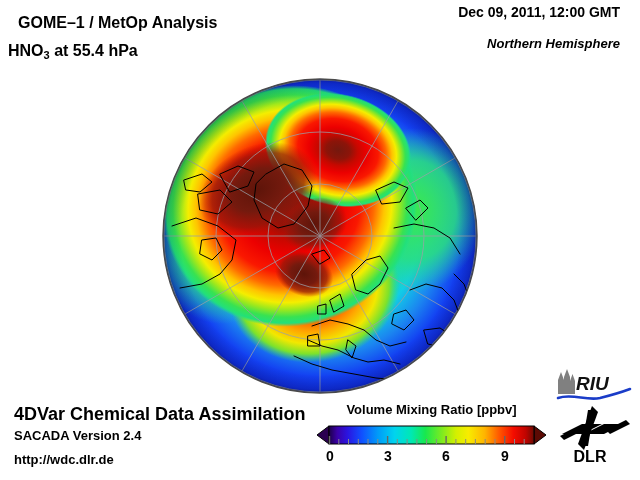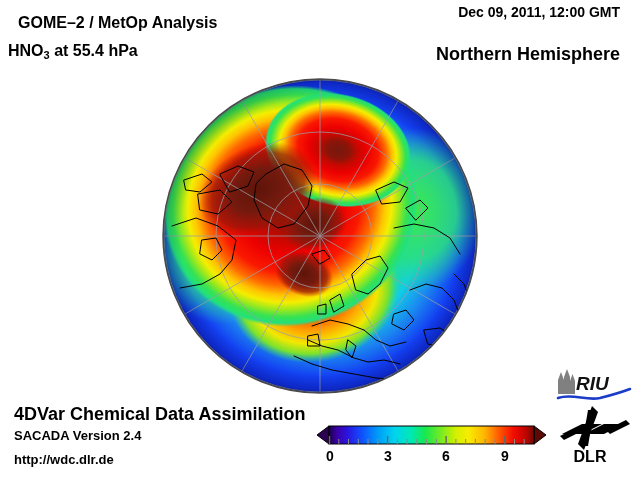--- a/index.html
+++ b/index.html
@@ -6,21 +6,21 @@
   body{width:640px;height:480px;position:relative;overflow:hidden;
        font-family:"Liberation Sans",sans-serif;color:#000;}
 
   .txt{position:absolute;font-weight:bold;white-space:nowrap;}
 
   
   #title-line1{left:18px;top:14px;font-size:16px;}
   #title-line2{left:8px;top:42px;font-size:16px;}
   #title-line2 sub{font-size:11px;vertical-align:baseline;position:relative;top:3px;}
   #date-line{right:20px;top:4px;font-size:14px;}
-  #hemisphere-line{right:20px;top:44px;font-size:18px;}
+  #hemisphere-line{right:20px;top:36px;font-size:13px;font-style:italic;}
 
   
   #foot1{left:14px;top:404px;font-size:18px;}
   #foot2{left:14px;top:428px;font-size:13px;}
   #foot3{left:14px;top:452px;font-size:13px;}
 
   
   #globe-wrap{position:absolute;left:162px;top:78px;width:316px;height:316px;}
   #globe-svg{display:block;}
 
@@ -32,21 +32,21 @@
   .cb-tick-label{position:absolute;top:46px;font-size:14px;font-weight:bold;
                  text-align:center;width:26px;}
 
   
   #riu-logo{position:absolute;left:556px;top:368px;width:76px;height:34px;}
   #dlr-logo{position:absolute;left:558px;top:404px;width:74px;height:62px;}
 </style>
 </head>
 <body>
 
-<div class="txt" id="title-line1">GOME–2 / MetOp Analysis</div>
+<div class="txt" id="title-line1">GOME–1 / MetOp Analysis</div>
 
 <div class="txt" id="title-line2"><span>HNO</span><sub>3</sub><span> at 55.4 hPa</span></div>
 
 <div class="txt" id="date-line">Dec 09, 2011, 12:00 GMT</div>
 <div class="txt" id="hemisphere-line">Northern Hemisphere</div>
 
 <div id="globe-wrap">
 <svg id="globe-svg" width="316" height="316" viewBox="0 0 316 316" xmlns="http://www.w3.org/2000/svg">
   <defs>
     <clipPath id="diskClip">
@@ -192,20 +192,21 @@
 
   <circle cx="158" cy="158" r="157" fill="none" stroke="#4a4a4a" stroke-width="1.4"></circle>
 </svg>
 </div>
 
 <div class="txt" id="foot1">4DVar Chemical Data Assimilation</div>
 <div class="txt" id="foot2">SACADA Version 2.4</div>
 <div class="txt" id="foot3">http://wdc.dlr.de</div>
 
 <div id="cbar-block">
+  <div id="cbar-title">Volume Mixing Ratio [ppbv]</div>
 
   <svg id="cbar-svg" width="235" height="24" viewBox="0 0 235 24" xmlns="http://www.w3.org/2000/svg">
     <defs>
       <linearGradient id="cbRamp" x1="0%" y1="0%" x2="100%" y2="0%">
         <stop offset="0%" stop-color="#1c0048"></stop>
         <stop offset="4%" stop-color="#3a00a8"></stop>
         <stop offset="9%" stop-color="#2a14e0"></stop>
         <stop offset="16%" stop-color="#1050ff"></stop>
         <stop offset="24%" stop-color="#009cf8"></stop>
         <stop offset="32%" stop-color="#00d4ee"></stop>

